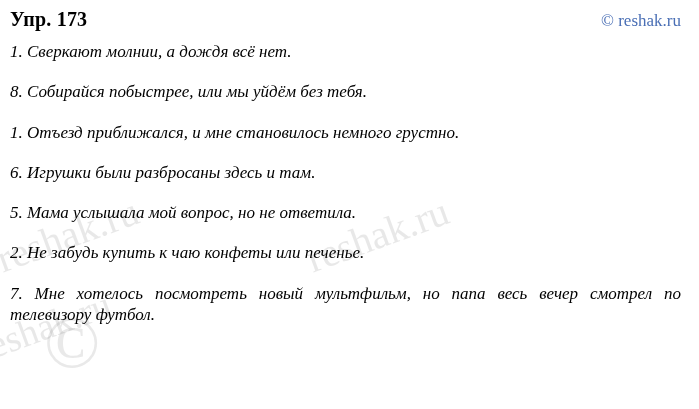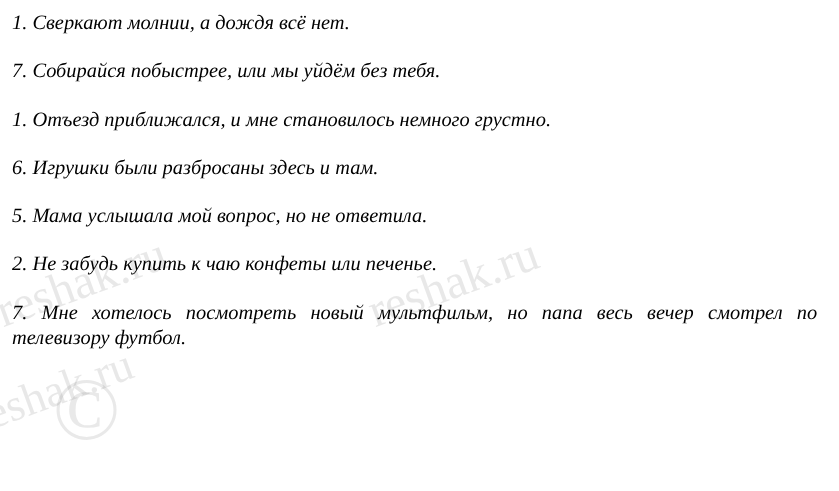--- a/index.html
+++ b/index.html
@@ -89,24 +89,28 @@
 
 <div class="page">
 
   <div class="watermark-layer">
     <div class="wm-c">©</div>
     <div class="wm wm-1">reshak.ru</div>
     <div class="wm wm-2">reshak.ru</div>
     <div class="wm wm-3">reshak.ru</div>
   </div>
 
+  <div class="header">
+    <div class="title">Упр. 173</div>
+    <div class="watermark-brand">© reshak.ru</div>
+  </div>
 
   <div class="sentences">
     <p class="sentence">1. Сверкают молнии, а дождя всё нет.</p>
-    <p class="sentence">7. Собирайся побыстрее, или мы уйдём без тебя.</p>
+    <p class="sentence">8. Собирайся побыстрее, или мы уйдём без тебя.</p>
     <p class="sentence">1. Отъезд приближался, и мне становилось немного грустно.</p>
     <p class="sentence">6. Игрушки были разбросаны здесь и там.</p>
     <p class="sentence">5. Мама услышала мой вопрос, но не ответила.</p>
     <p class="sentence">2. Не забудь купить к чаю конфеты или печенье.</p>
     <p class="sentence">7. Мне хотелось посмотреть новый мультфильм, но папа весь вечер смотрел по телевизору футбол.</p>
   </div>
 
 </div>
 
 </body></html>

